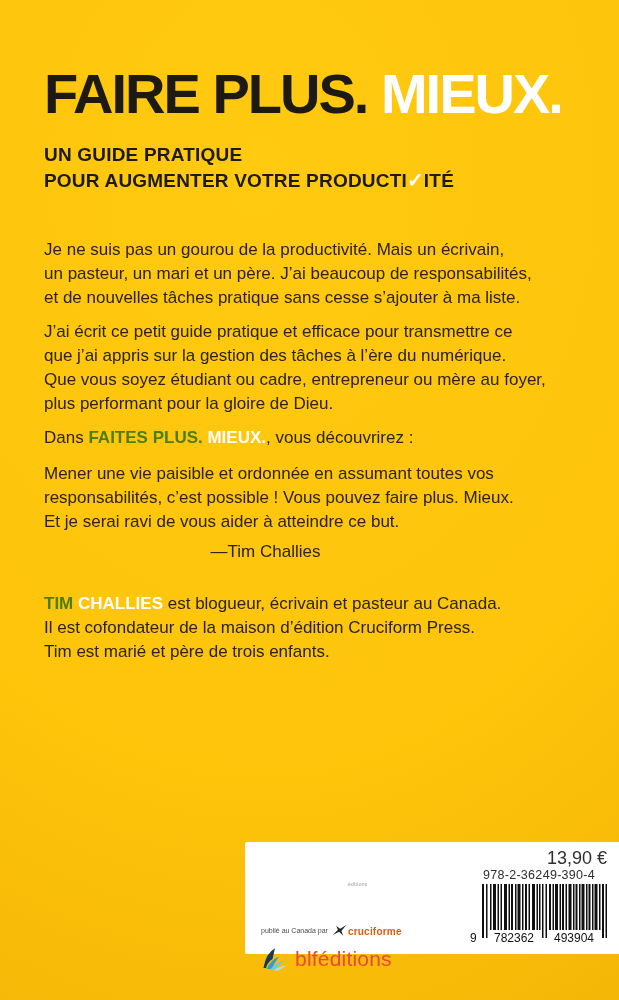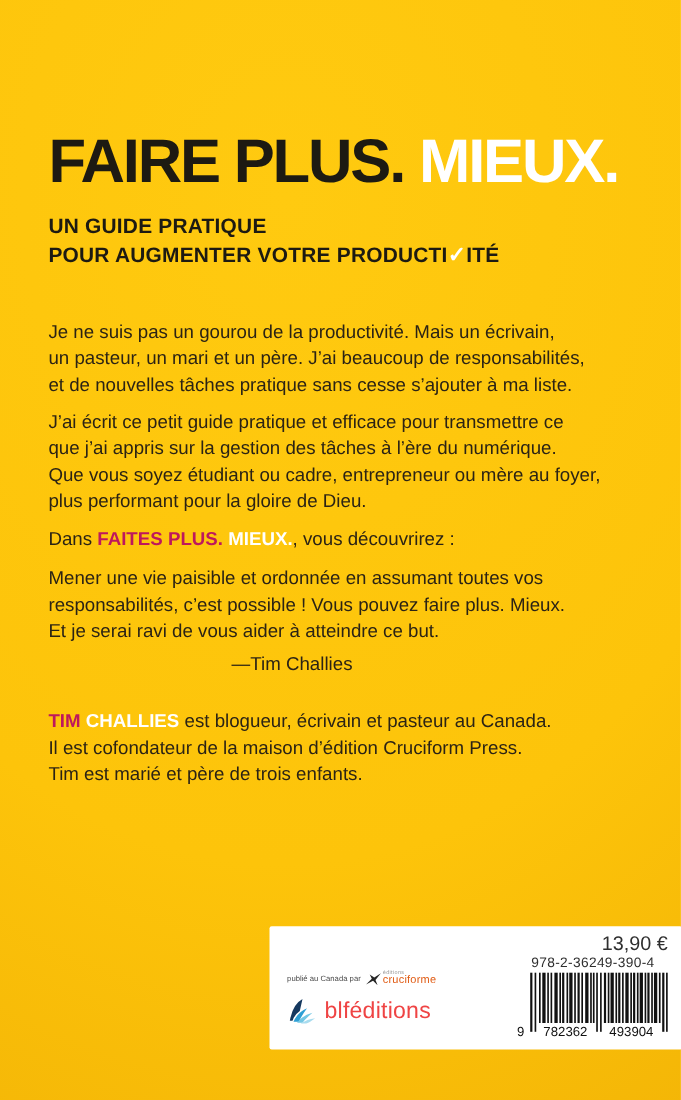--- a/index.html
+++ b/index.html
@@ -3,49 +3,49 @@
 <meta charset="utf-8">
 <style>
   html,body{margin:0;padding:0;}
   body{
     width:619px;height:1000px;position:relative;overflow:hidden;
     background:radial-gradient(140% 110% at 42% 18%, #ffca10 0%, #fdc40a 55%, #f0b005 100%);
     font-family:"Liberation Sans", sans-serif;
     color:#2b2315;
   }
   .cover{padding:0 44px;}
-  .title{margin:118px 0 0;font-size:56px;font-weight:bold;letter-spacing:-2px;line-height:1;color:#1d1a12;white-space:nowrap;}
+  .title{margin:66px 0 0;font-size:56px;font-weight:bold;letter-spacing:-2px;line-height:1;color:#1d1a12;white-space:nowrap;}
   .title .white{color:#ffffff;}
   .subtitle{margin-top:20px;font-size:19px;font-weight:bold;line-height:1.34;color:#1d1a12;letter-spacing:0.2px;}
   .subtitle .line{display:block;}
   .check{color:#ffffff;font-size:1.05em;}
   .body-text{font-size:17px;line-height:24px;margin:0;}
   .body-text .line{display:block;}
   .p1{margin-top:44px;}
   .p2{margin-top:10px;}
   .discover{margin-top:10px;}
-  .b-black{font-weight:bold;color:#be185d;}
+  .b-black{font-weight:bold;color:#4d7c0f;}
   .b-white{font-weight:bold;color:#ffffff;}
   ul.bullets{margin:12px 0 0;padding:0 0 0 21px;list-style:none;}
   ul.bullets li{font-size:17px;line-height:24px;position:relative;padding-left:14px;margin:0 0 2px;}
   ul.bullets li::before{content:"\2022";position:absolute;left:0;top:0;font-size:15px;}
   .closing{margin-top:12px;}
   .signature{margin-top:6px;font-size:17px;line-height:24px;text-align:center;padding-right:88px;}
   .bio{margin-top:28px;font-size:17px;line-height:24px;}
   .bio .line{display:block;}
 
   .bottom-box{position:absolute;left:245px;top:842px;width:375px;height:112px;background:#ffffff;border-radius:2px;}
   .price{position:absolute;top:6px;right:13px;font-size:18px;color:#2f2f2f;}
   .left-col{position:absolute;left:16px;top:40px;width:150px;}
   .pub-row{display:flex;align-items:flex-end;gap:4px;}
   .pub-small{font-size:7px;color:#4a4a4a;padding-bottom:3px;white-space:nowrap;}
   .cruci{display:flex;align-items:flex-end;gap:1px;}
   .cruci-stack{display:flex;flex-direction:column;line-height:1;}
   .cruci-ed{font-size:5px;color:#9a9a9a;letter-spacing:0.3px;}
-  .cruci-name{font-size:10px;font-weight:normal;color:#e05a12;letter-spacing:0.2px;}
+  .cruci-name{font-size:10px;font-weight:bold;color:#e05a12;letter-spacing:0.2px;margin-top:40px;}
   .blf-row{margin-top:9px;display:flex;align-items:center;gap:6px;}
   .blf-text{font-size:21px;color:#ef4444;letter-spacing:0.2px;}
   .right-col{position:absolute;top:26px;right:6px;width:150px;text-align:center;}
   .isbn{font-size:12.5px;color:#2e2e2e;letter-spacing:0.3px;}
   .barcode-svg{display:block;margin:2px auto 0;}
   .barcode-svg rect{fill:#111111;}
   .barcode-svg text{font-family:"Liberation Sans",sans-serif;font-size:12px;fill:#111111;}
 </style>
 </head>
 <body>

